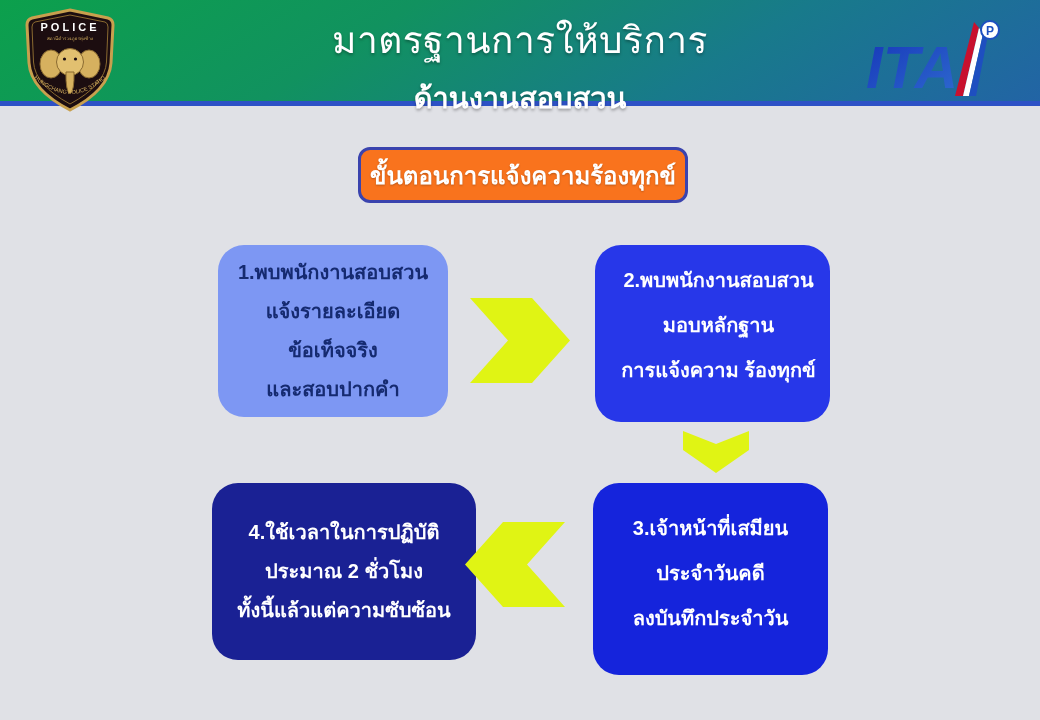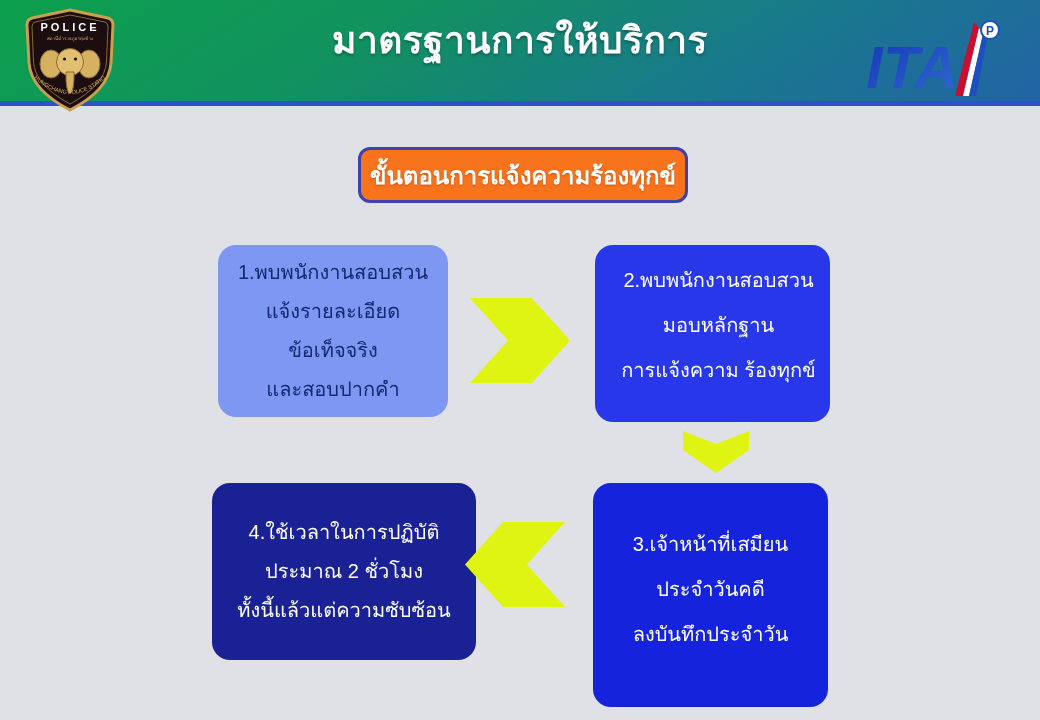--- a/index.html
+++ b/index.html
@@ -7,42 +7,42 @@
   body { font-family:"Liberation Sans","DejaVu Sans",sans-serif; background:#e0e1e6; overflow:hidden; }
   .page { position:relative; width:1040px; height:720px; background:#e0e1e6; }
 
   
   .header {
     position:absolute; left:0; top:0; width:1040px; height:106px;
     background:linear-gradient(148deg,#0ca04c 0%,#11925f 35%,#187a8b 68%,#2264a5 100%);
     border-bottom:5px solid #2d51c6;
   }
   .titles { position:absolute; left:0; top:10px; width:1040px; text-align:center; color:#ffffff; }
-  .title-main { font-size:37px; font-weight:bold; letter-spacing:.5px; text-shadow:0 2px 3px rgba(0,0,0,.3); }
+  .title-main { font-size:37px; font-weight:normal; letter-spacing:.5px; text-shadow:0 2px 3px rgba(0,0,0,.3); }
   .title-sub  { font-size:29px; font-weight:bold; margin-top:6px; text-shadow:0 2px 3px rgba(0,0,0,.3); }
 
   .badge { position:absolute; left:24px; top:7px; width:92px; height:106px; z-index:3; }
   .ita   { position:absolute; right:38px; top:16px; width:140px; height:90px; }
 
   
   .banner {
     position:absolute; left:358px; top:147px; width:330px; height:56px;
     background:#f9731d; border:3px solid #3a43ae; border-radius:12px;
     display:flex; align-items:center; justify-content:center;
     color:#ffffff; font-size:24px; font-weight:bold; text-shadow:0 1px 2px rgba(0,0,0,.25);text-align:right;
   }
 
   
   .step {
-    position:absolute; border-radius:18px; display:flex; align-items:center; justify-content:center;
-    text-align:center; font-weight:normal; font-size:20px; white-space:pre-line;
+    position:absolute; border-radius:26px; display:flex; align-items:center; justify-content:center;
+    text-align:center; font-weight:bold; font-size:20px; white-space:pre-line;
   }
   .step-1 { left:218px; top:245px; width:230px; height:172px; background:#7d97f3; color:#152a70; line-height:1.95; }
   .step-2 { left:595px; top:245px; width:235px; height:177px; background:#2737e9; color:#ffffff; line-height:2.25; padding-bottom:16px;padding-left:12px; }
-  .step-3 { left:593px; top:483px; width:235px; height:224px; background:#1524dc; color:#ffffff; line-height:2.25; padding-bottom:12px; }
+  .step-3 { left:593px; top:483px; width:235px; height:192px; background:#1524dc; color:#ffffff; line-height:2.25; padding-bottom:12px; }
   .step-4 { left:212px; top:483px; width:264px; height:177px; background:#1a2194; color:#ffffff; line-height:1.95; }
 
   
   .arrow { position:absolute; }
   .arrow-right { left:470px; top:298px; width:100px; height:85px; }
   .arrow-down  { left:683px; top:431px; width:66px;  height:42px; }
   .arrow-left  { left:465px; top:522px; width:100px; height:85px; }
 </style>
 </head>
 <body>
@@ -65,20 +65,21 @@
         <circle cx="51.5" cy="52" r="1.6" fill="#1c0d10"></circle>
       </g>
       <path id="badgeArc" d="M11 72 Q46 102 81 72" fill="none"></path>
       <text font-size="5.6" fill="#d6b15f">
         <textPath href="#badgeArc" startOffset="50%" text-anchor="middle">THUNGCHANG POLICE STATION</textPath>
       </text>
     </svg>
 
     <div class="titles">
       <div class="title-main">มาตรฐานการให้บริการ</div>
+      <div class="title-sub">ด้านงานสอบสวน</div>
     </div>
 
     <svg class="ita" viewBox="0 0 140 90">
       <defs>
         <linearGradient id="itaBlue" x1="0" y1="0" x2="1" y2="1">
           <stop offset="0" stop-color="#1636b8"></stop>
           <stop offset="1" stop-color="#2f6bd0"></stop>
         </linearGradient>
       </defs>
       <text x="4" y="72" font-size="60" font-weight="bold" font-style="italic" fill="url(#itaBlue)">ITA</text>

